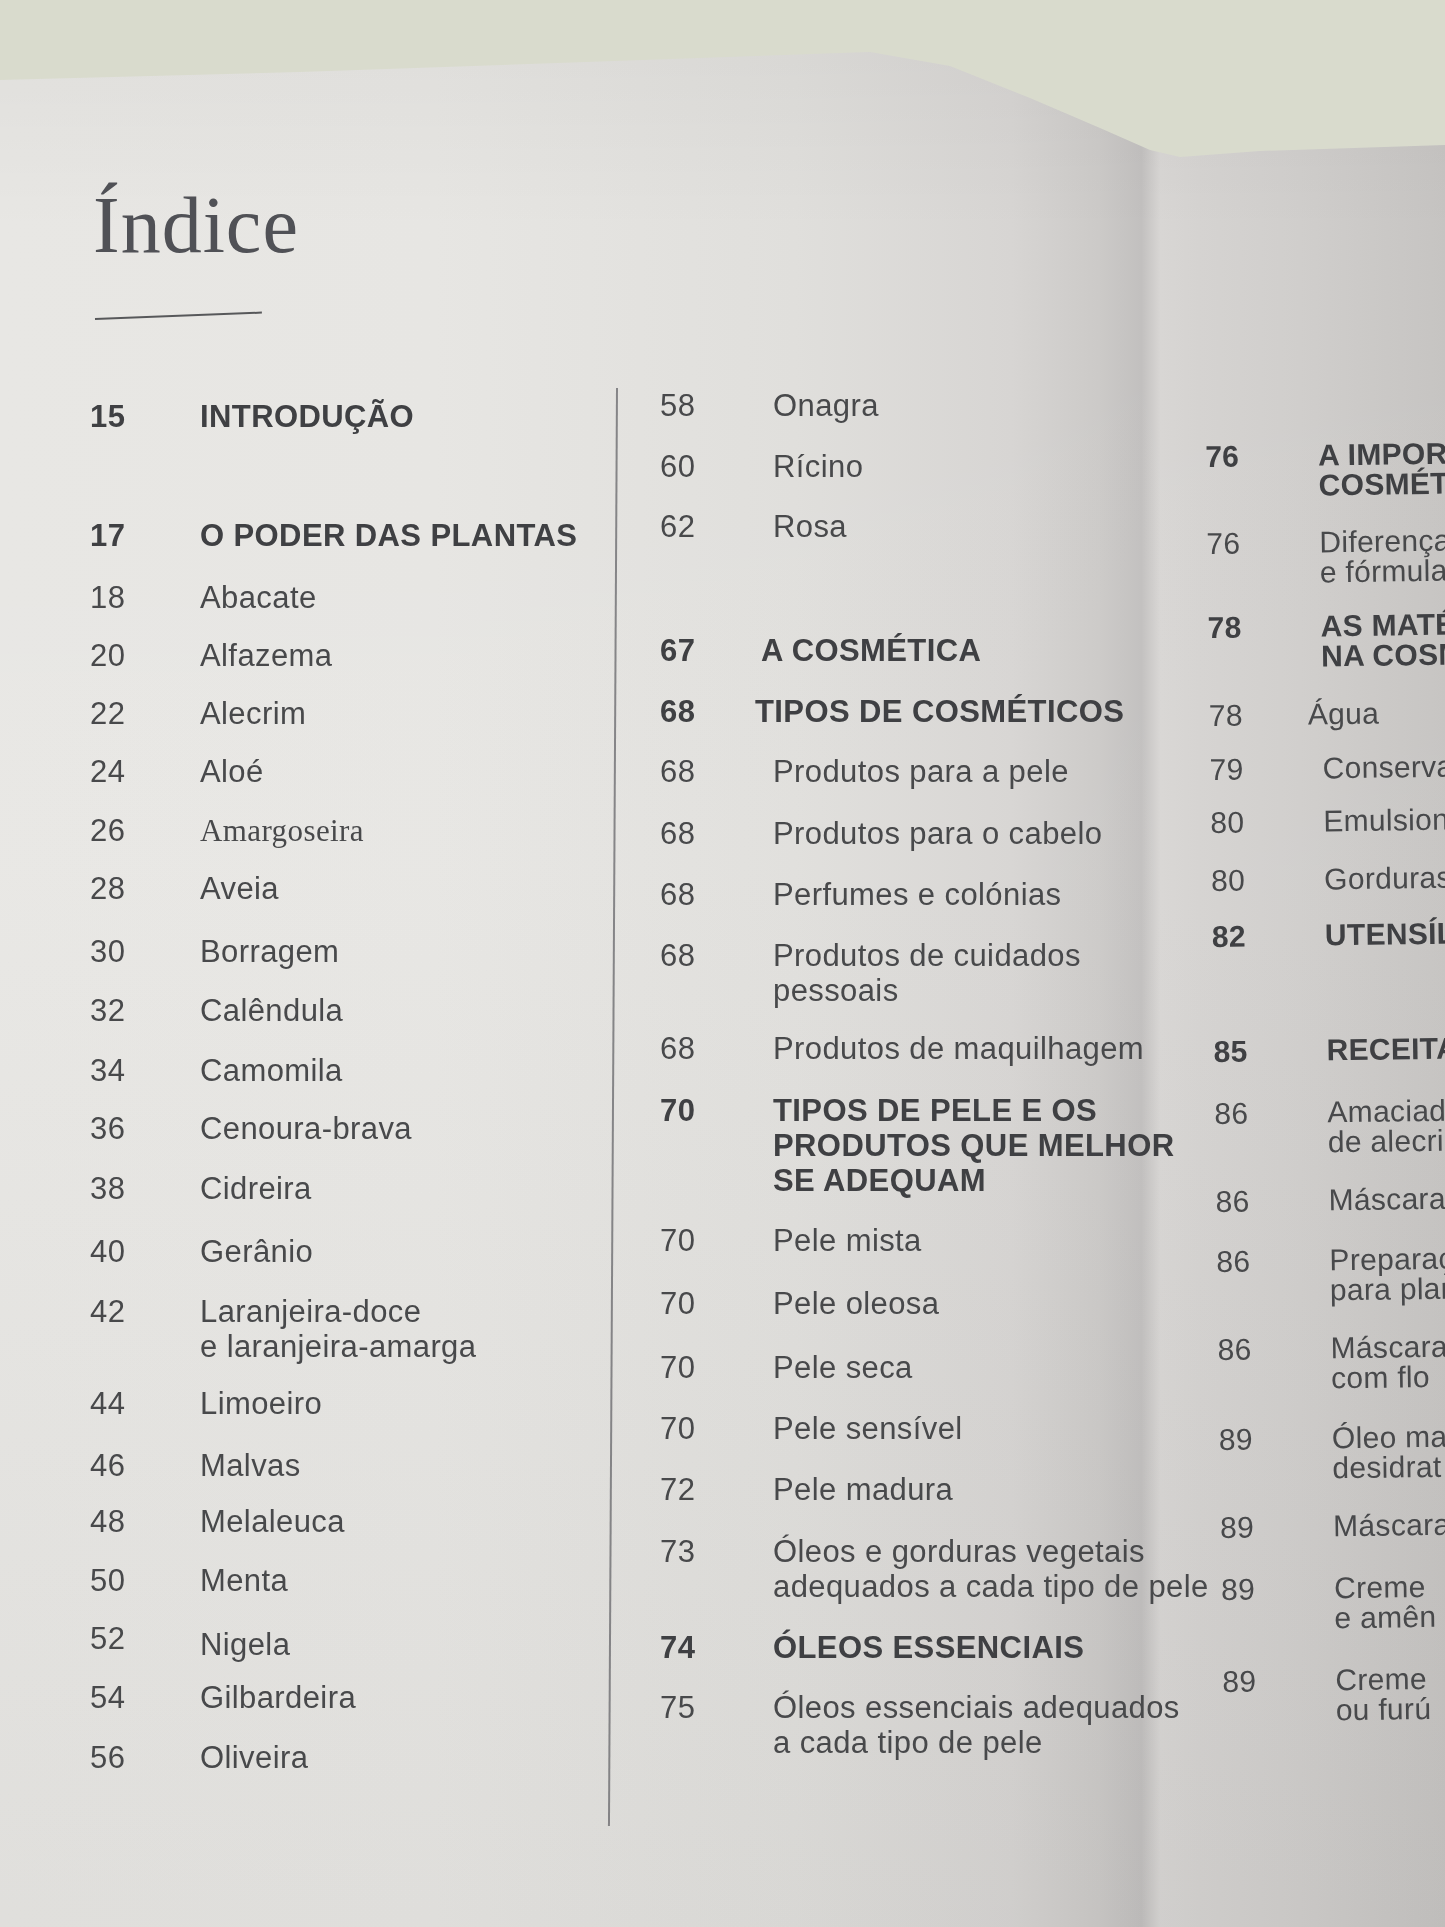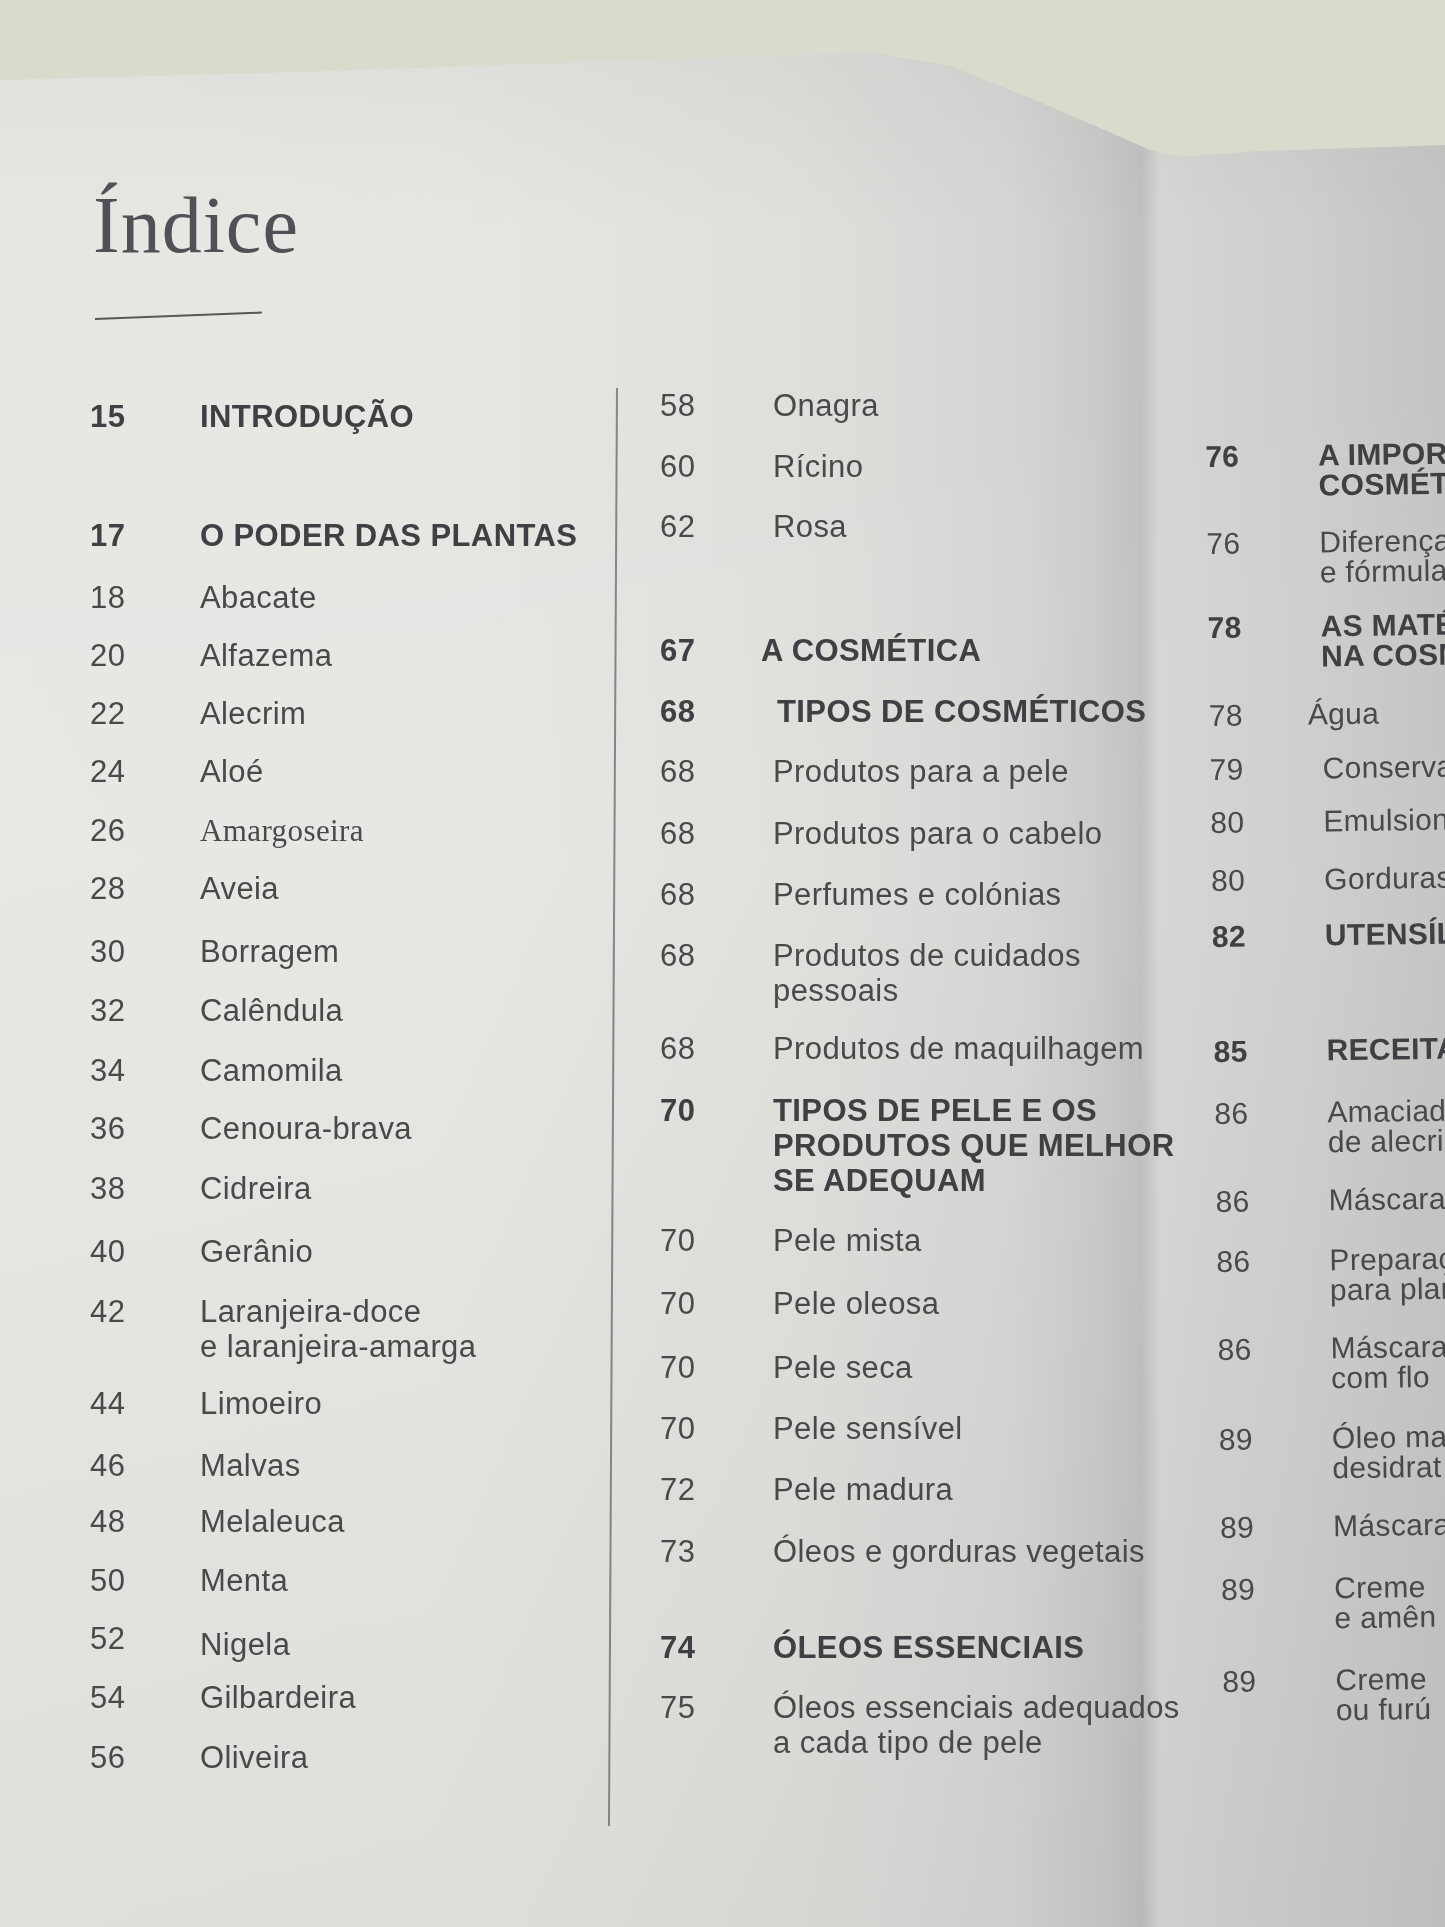--- a/index.html
+++ b/index.html
@@ -222,21 +222,21 @@
         </span>
       </div>
       <div class="row bold" style="top: 632.5px;">
         <span class="num">67</span>
         <span class="label" style="left: 101px;">
           <div>A COSMÉTICA</div>
         </span>
       </div>
       <div class="row bold" style="top: 693.5px;">
         <span class="num">68</span>
-        <span class="label" style="left: 117px;">
+        <span class="label" style="left: 95px;">
           <div>TIPOS DE COSMÉTICOS</div>
         </span>
       </div>
       <div class="row" style="top: 753.5px;">
         <span class="num">68</span>
         <span class="label" style="left: 113px;">
           <div>Produtos para a pele</div>
         </span>
       </div>
       <div class="row" style="top: 815.5px;">
@@ -299,20 +299,21 @@
       <div class="row" style="top: 1471.5px;">
         <span class="num">72</span>
         <span class="label" style="left: 113px;">
           <div>Pele madura</div>
         </span>
       </div>
       <div class="row" style="top: 1533.5px;">
         <span class="num">73</span>
         <span class="label" style="left: 113px;">
           <div>Óleos e gorduras vegetais</div>
+          <div>adequados a cada tipo de pele</div>
         </span>
       </div>
       <div class="row bold" style="top: 1629.5px;">
         <span class="num">74</span>
         <span class="label" style="left: 113px;">
           <div>ÓLEOS ESSENCIAIS</div>
         </span>
       </div>
       <div class="row" style="top: 1689.5px;">
         <span class="num">75</span>

